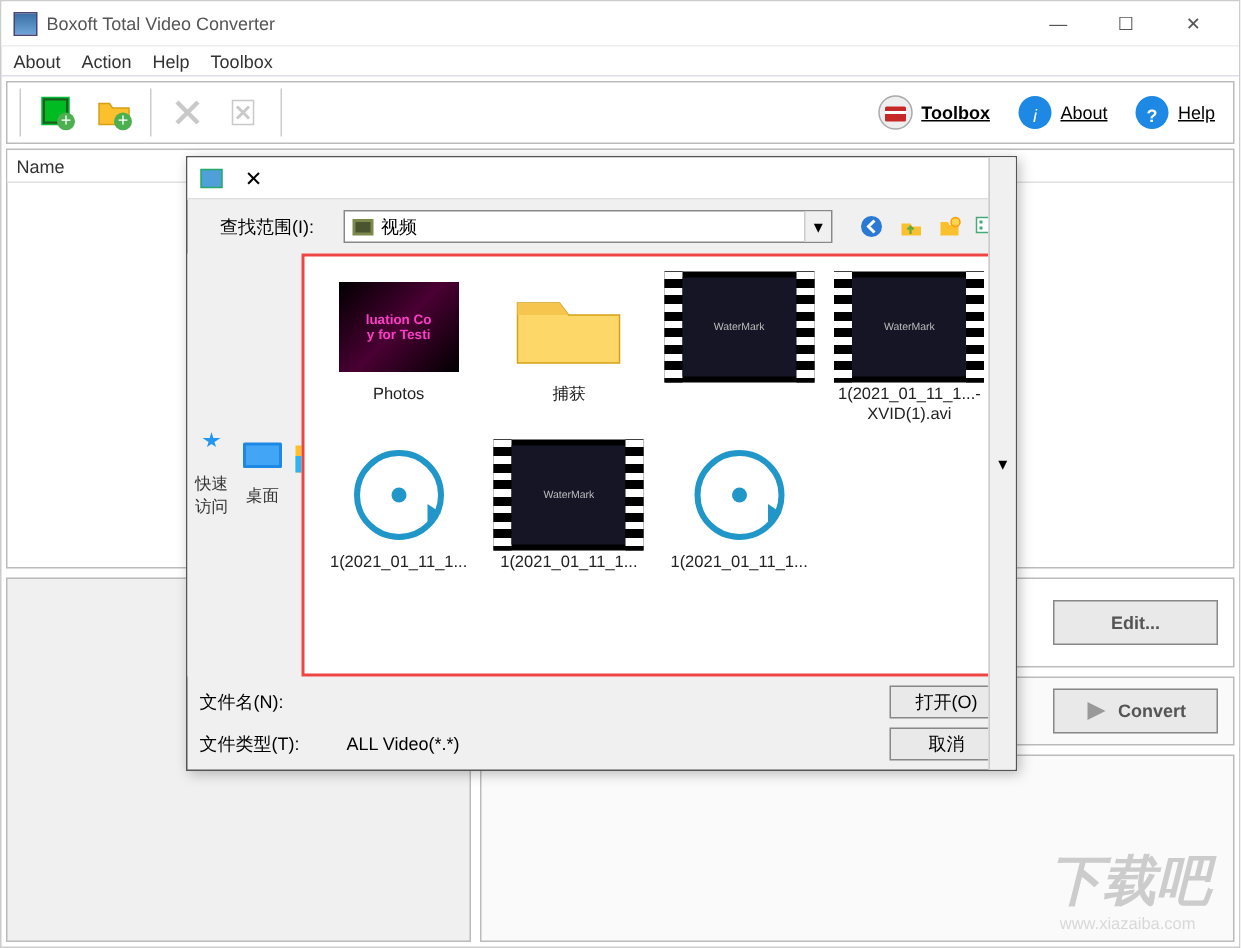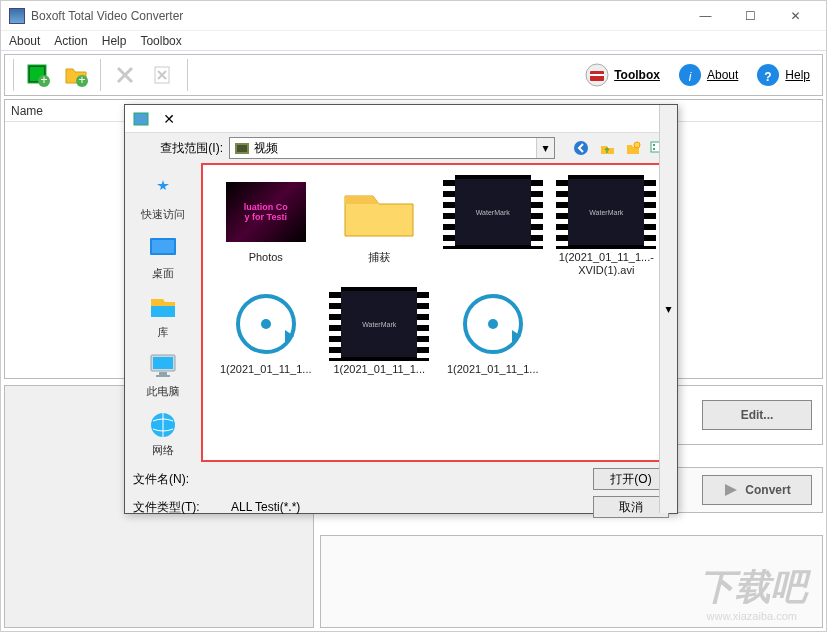--- a/index.html
+++ b/index.html
@@ -19,45 +19,45 @@
 .tbtn { width: 32px; height: 32px; display: flex; align-items: center; justify-content: center; cursor: pointer; border: 1px solid transparent; }
 .toolbar .spacer { flex: 1; }
 .labelbtn { display: flex; align-items: center; gap: 5px; padding: 2px 6px; cursor: pointer; text-decoration: underline; color: #000; }
 
 .content { flex: 1; display: flex; flex-direction: column; margin: 0 3px 3px 3px; }
 .filelist { border: 1px solid #bbb; background: #fff; height: 280px; }
 .filelist .header { height: 22px; background: #fff; border-bottom: 1px solid #e0e0e0; display: flex; align-items: center; padding: 0 6px; font-size: 12px; color: #333; }
 
 .bottom-row { display: flex; gap: 6px; margin-top: 6px; flex: 1; }
 .preview-pane { width: 310px; border: 1px solid #bbb; background: #f0f0f0; }
-.right-pane { flex: 1; display: flex; flex-direction: column; gap: 22px; }
+.right-pane { flex: 1; display: flex; flex-direction: column; gap: 6px; }
 .settings-pane { border: 1px solid #bbb; height: 60px; background: #fff; display: flex; align-items: flex-start; justify-content: flex-end; padding: 14px 10px; }
 .main-btn { width: 110px; height: 30px; border: 1px solid #888; background: #e9e9e9; cursor: pointer; display: flex; align-items: center; justify-content: center; gap: 6px; font-weight: bold; color: #555; }
 .convert-pane { border: 1px solid #bbb; height: 46px; background: #fafafa; display: flex; align-items: center; justify-content: flex-end; padding: 0 10px; }
 .log-pane { flex: 1; border: 1px solid #bbb; background: #fafafa; position: relative; }
 
 .watermark { position: absolute; right: 20px; bottom: 20px; color: #ccc; font-size: 36px; font-weight: bold; font-style: italic; pointer-events: none; margin-left: 23px; }
 .watermark-sub { position: absolute; right: 30px; bottom: 10px; color: #d8d8d8; font-size: 11px; pointer-events: none; }
 
 
 .dialog { position: absolute; left: 124px; top: 104px; width: 554px; height: 410px; border: 1px solid #555; background: #f0f0f0; box-shadow: 2px 2px 8px rgba(0,0,0,0.25); display: flex; flex-direction: column; z-index: 10; }
 .dlg-title { height: 28px; background: #fff; display: flex; align-items: center; padding: 0 8px; border-bottom: 1px solid #ddd; }
 .dlg-title .icon { width: 16px; height: 16px; margin-right: 6px; }
 .dlg-title .txt { flex: 1; }
 .dlg-title .close { width: 28px; height: 28px; display: flex; align-items: center; justify-content: center; cursor: pointer; font-size: 14px; }
 
 .lookrow { height: 36px; display: flex; align-items: center; padding: 4px 8px; gap: 6px; }
-.lookrow label { width: 90px; text-align: right; }
+.lookrow label { width: 90px; text-align: center; }
 .lookrow .combo { flex: 1; height: 22px; border: 1px solid #888; background: #fff; display: flex; align-items: center; padding: 0 4px; gap: 4px; position: relative; }
 .combo .arrow { position: absolute; right: 0; top: 0; bottom: 0; width: 18px; display: flex; align-items: center; justify-content: center; border-left: 1px solid #ccc; background: #f0f0f0; }
 .navicons { display: flex; gap: 6px; margin-left: 10px; }
 .navicons .ni { width: 20px; height: 20px; cursor: pointer; display: flex; align-items: center; justify-content: center; }
 
 .dlg-body { flex: 1; display: flex; }
-.places { width: 76px; background: #f0f0f0; display: flex; flex-direction: column; align-items: center; padding-top: 6px; gap: 2px; }
+.places { width: 76px; background: #f0f0f0; display: flex; align-items: center; padding-top: 6px; gap: 2px; }
 .place { width: 64px; display: flex; flex-direction: column; align-items: center; gap: 2px; padding: 4px 0; cursor: pointer; }
 .place .picon { width: 32px; height: 32px; }
 .place .ptxt { font-size: 11px; text-align: center; color: #333; }
 
 .file-area { flex: 1; background: #fff; border: 2px solid #ef4444; margin: 0 6px 0 0; overflow: auto; padding: 8px; }
 .file-grid { display: grid; grid-template-columns: repeat(4, 1fr); gap: 6px 4px; }
 .file-item { display: flex; flex-direction: column; align-items: center; gap: 2px; cursor: pointer; padding: 2px; }
 .file-item .thumb { width: 100px; height: 74px; display: flex; align-items: center; justify-content: center; }
 .file-item .fname { font-size: 11px; text-align: center; width: 102px; overflow: hidden; color: #222; line-height: 1.2; }
 
@@ -345,19 +345,19 @@
       <label>文件名(N):</label>
       <div class="combo">
         <span></span>
         <span class="arrow">▾</span>
       </div>
       <button class="dlg-btn">打开(O)</button>
     </div>
     <div class="dlg-row">
       <label>文件类型(T):</label>
       <div class="combo">
-        <span>ALL Testi(*.*)</span>
+        <span>ALL Video(*.*)</span>
         <span class="arrow">▾</span>
       </div>
       <button class="dlg-btn">取消</button>
     </div>
   </div>
 </div>
 
 </body></html>

